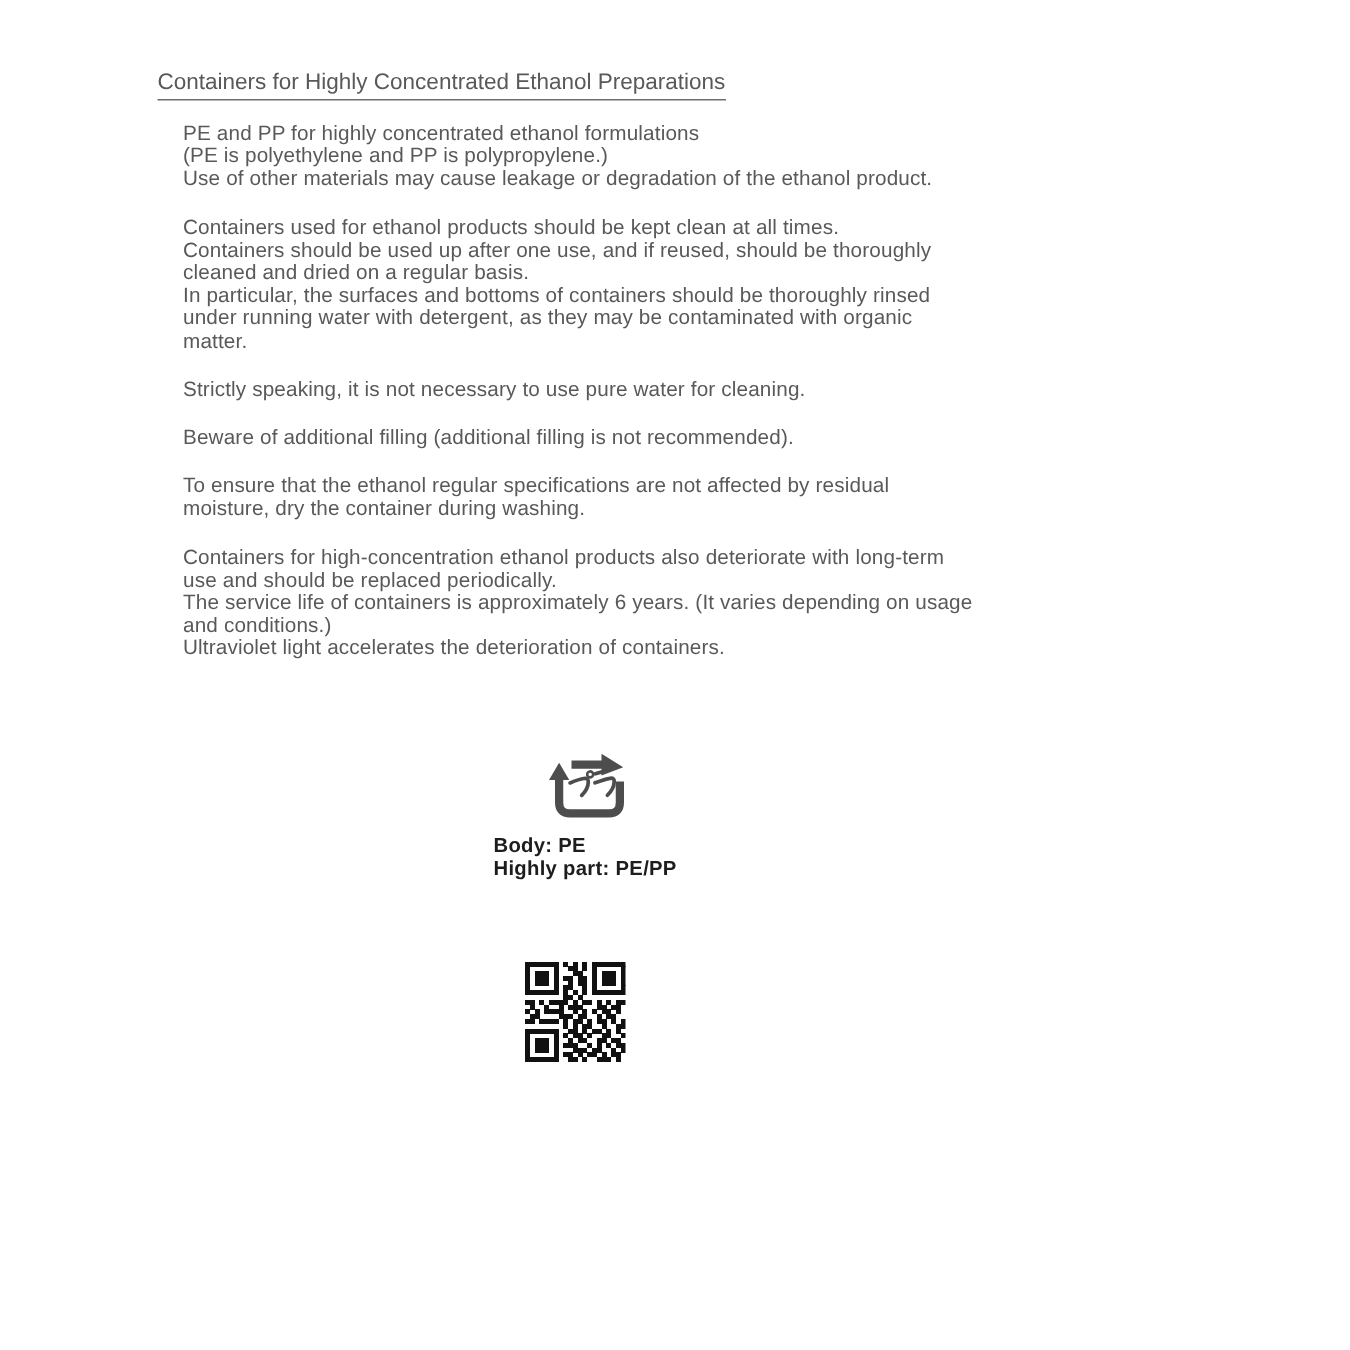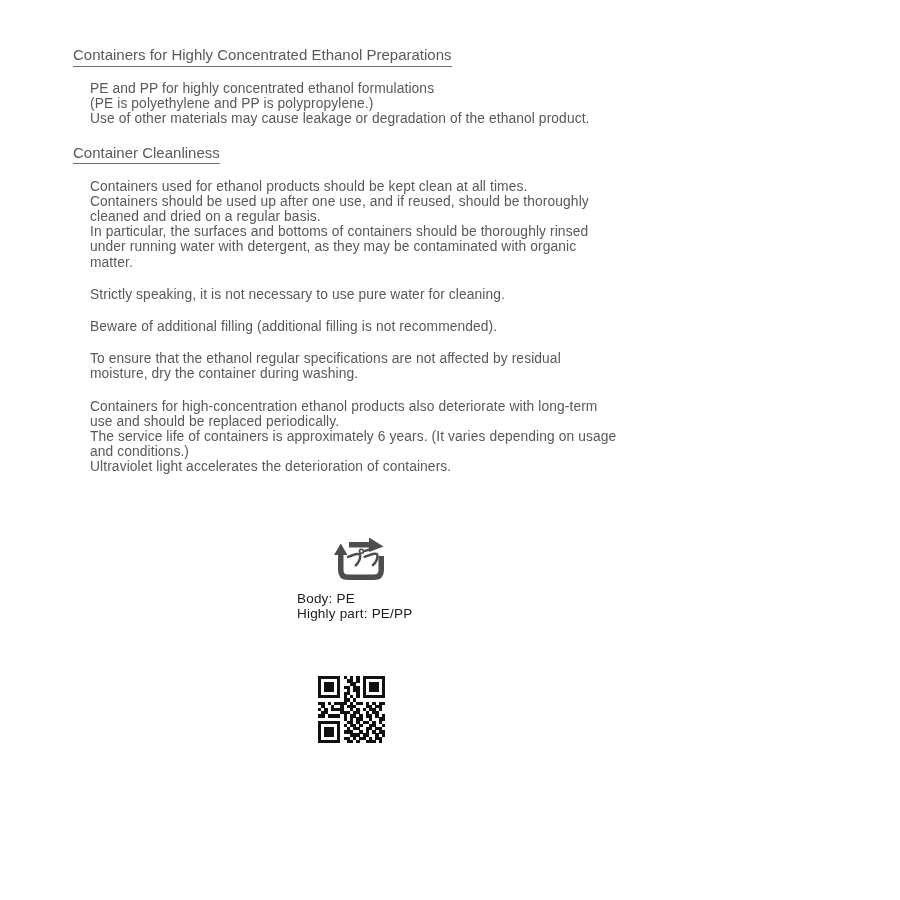--- a/index.html
+++ b/index.html
@@ -1,20 +1,20 @@
 <!DOCTYPE html>
 <html><head>
 <meta charset="utf-8">
 <style>
   html, body { margin: 0; padding: 0; background: #ffffff; }
   .page {
     position: relative;
     width: 900px; height: 900px;
     box-sizing: border-box;
-    padding: 46px 80px 0 73px;
+    padding: 46px 80px 0 105px;
     background: #ffffff;
     overflow: hidden;
     font-family: "Liberation Sans", "DejaVu Sans", sans-serif;
     color: #595959;
   }
   h2.heading {
     margin: 0;
     font-size: 15px;
     line-height: 18px;
     font-weight: 400;
@@ -41,21 +41,21 @@
   .materials {
     margin-top: 60px;
     margin-left: 224px;
     width: 126px;
   }
   .materials .icon-wrap { text-align: center; line-height: 0; }
   .materials .labels {
     margin-top: 4px;
     font-size: 13.5px;
     line-height: 15px;
-    font-weight: 400;
+    font-weight: 700;
     letter-spacing: 0.2px;
     color: #1d1d1d;
     white-space: nowrap;
   }
   .qr-wrap {
     margin-top: 55px;
     margin-left: 245px;
     width: 67px; height: 67px;
     line-height: 0;
   }
@@ -66,21 +66,20 @@
 <div class="page">
 
   <section>
     <h2 class="heading"><span class="hd">Containers for Highly Concentrated Ethanol Preparations</span></h2>
     <p class="body mt-para">PE and PP for highly concentrated ethanol formulations
 (PE is polyethylene and PP is polypropylene.)
 Use of other materials may cause leakage or degradation of the ethanol product.</p>
   </section>
 
   <section>
-    <h2 class="heading mt-sec"><span class="hd">Container Cleanliness</span></h2>
     <p class="body mt-para">Containers used for ethanol products should be kept clean at all times.
 Containers should be used up after one use, and if reused, should be thoroughly
 cleaned and dried on a regular basis.
 In particular, the surfaces and bottoms of containers should be thoroughly rinsed
 under running water with detergent, as they may be contaminated with organic
 matter.</p>
     <p class="body mt-28">Strictly speaking, it is not necessary to use pure water for cleaning.</p>
     <p class="body mt-31">Beware of additional filling (additional filling is not recommended).</p>
     <p class="body mt-16">To ensure that the ethanol regular specifications are not affected by residual
 moisture, dry the container during washing.</p>

